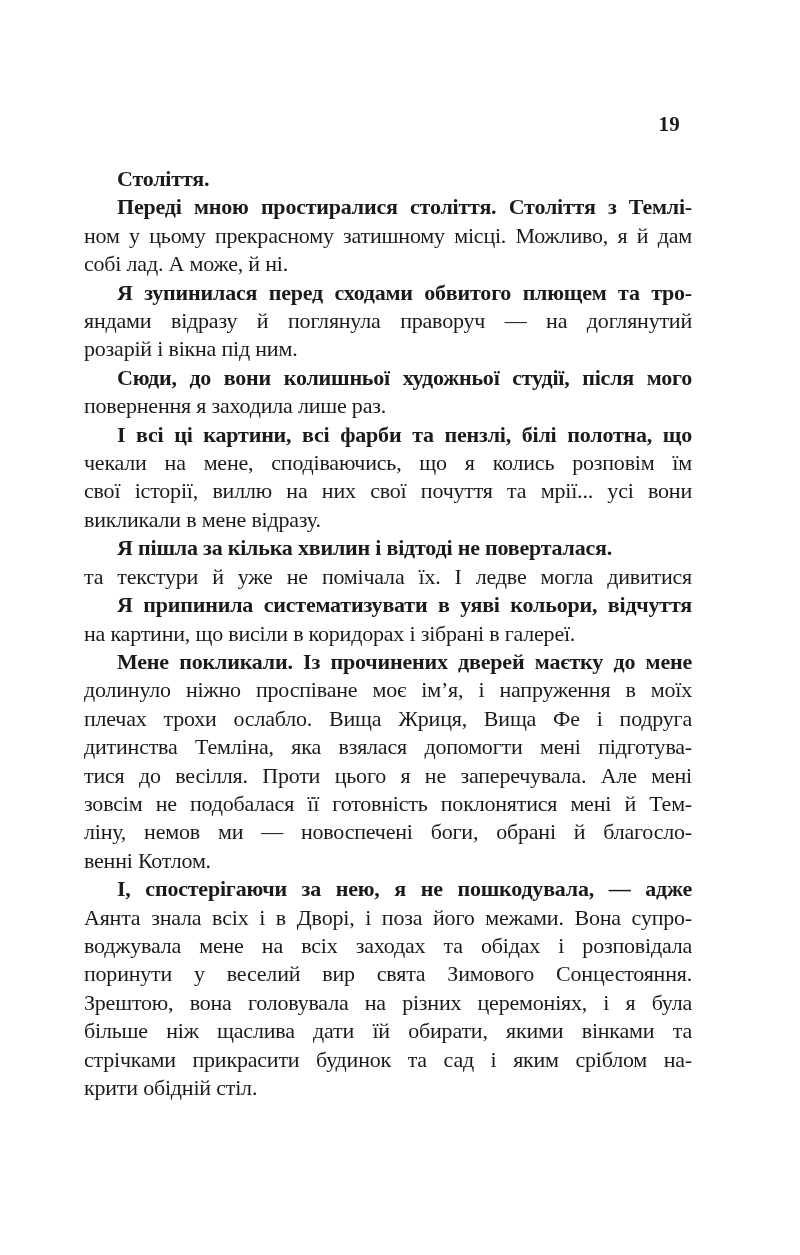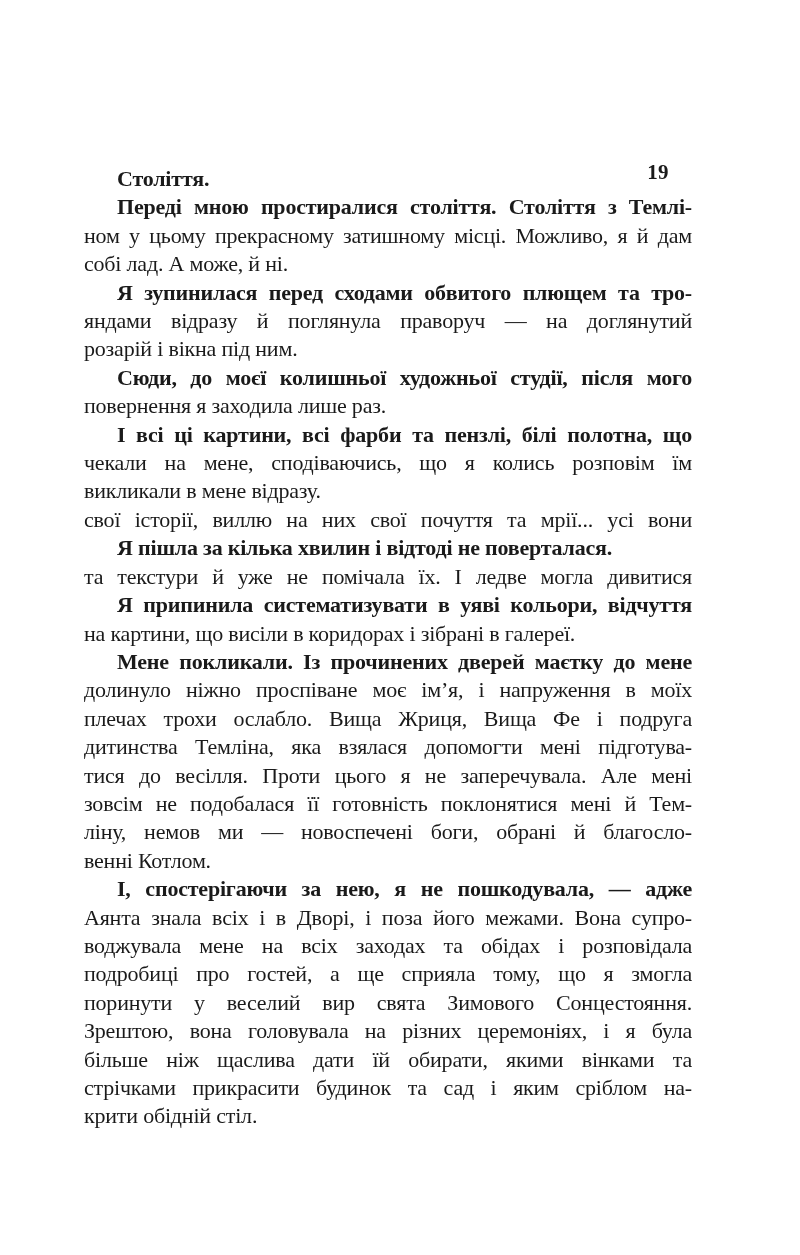--- a/index.html
+++ b/index.html
@@ -13,25 +13,24 @@
     position: relative;
     font-family: "Liberation Serif", serif;
     color: #1a1a1a;
     overflow: hidden;
   }
   .page-number {
     position: absolute;
     top: 112px;
     left: 636px;
     width: 44px;
-    text-align: center;
+    text-align: right;
     font-size: 21px;
     font-weight: 700;
     letter-spacing: 0.3px;
-    margin-top: 48px;
   }
   .text-block {
     position: absolute;
     left: 84px;
     top: 165px;
     width: 608px;
   }
   .paragraph {
     margin: 0;
     padding: 0;
@@ -66,28 +65,28 @@
         <span class="line indent">Переді мною простиралися століття. Століття з Темлі-</span>
         <span class="line">ном у цьому прекрасному затишному місці. Можливо, я й дам</span>
         <span class="line last">собі лад. А може, й ні.</span>
       </p>
       <p class="paragraph">
         <span class="line indent">Я зупинилася перед сходами обвитого плющем та тро-</span>
         <span class="line">яндами відразу й поглянула праворуч — на доглянутий</span>
         <span class="line last">розарій і вікна під ним.</span>
       </p>
       <p class="paragraph">
-        <span class="line indent">Сюди, до моєї колишньої художньої студії, після мого</span>
+        <span class="line indent">Сюди, до вони колишньої художньої студії, після мого</span>
         <span class="line last">повернення я заходила лише раз.</span>
       </p>
       <p class="paragraph">
         <span class="line indent">І всі ці картини, всі фарби та пензлі, білі полотна, що</span>
         <span class="line">чекали на мене, сподіваючись, що я колись розповім їм</span>
+        <span class="line">свої історії, виллю на них свої почуття та мрії... усі вони</span>
         <span class="line last">викликали в мене відразу.</span>
-        <span class="line">свої історії, виллю на них свої почуття та мрії... усі вони</span>
       </p>
       <p class="paragraph">
         <span class="line indent last">Я пішла за кілька хвилин і відтоді не поверталася.</span>
       </p>
       <p class="paragraph">
         <span class="line">та текстури й уже не помічала їх. І ледве могла дивитися</span>
         <span class="line indent">Я припинила систематизувати в уяві кольори, відчуття</span>
         <span class="line last">на картини, що висіли в коридорах і зібрані в галереї.</span>
       </p>
       <p class="paragraph">
@@ -97,21 +96,20 @@
         <span class="line">дитинства Темліна, яка взялася допомогти мені підготува-</span>
         <span class="line">тися до весілля. Проти цього я не заперечувала. Але мені</span>
         <span class="line">зовсім не подобалася її готовність поклонятися мені й Тем-</span>
         <span class="line">ліну, немов ми — новоспечені боги, обрані й благосло-</span>
         <span class="line last">венні Котлом.</span>
       </p>
       <p class="paragraph">
         <span class="line indent">І, спостерігаючи за нею, я не пошкодувала, — адже</span>
         <span class="line">Аянта знала всіх і в Дворі, і поза його межами. Вона супро-</span>
         <span class="line">воджувала мене на всіх заходах та обідах і розповідала</span>
-        <span class="line">подробиці про гостей, а ще сприяла тому, що я змогла</span>
         <span class="line">поринути у веселий вир свята Зимового Сонцестояння.</span>
         <span class="line">Зрештою, вона головувала на різних церемоніях, і я була</span>
         <span class="line">більше ніж щаслива дати їй обирати, якими вінками та</span>
         <span class="line">стрічками прикрасити будинок та сад і яким сріблом на-</span>
         <span class="line last">крити обідній стіл.</span>
       </p>
     </div>
 </div>
 
 </body></html>

